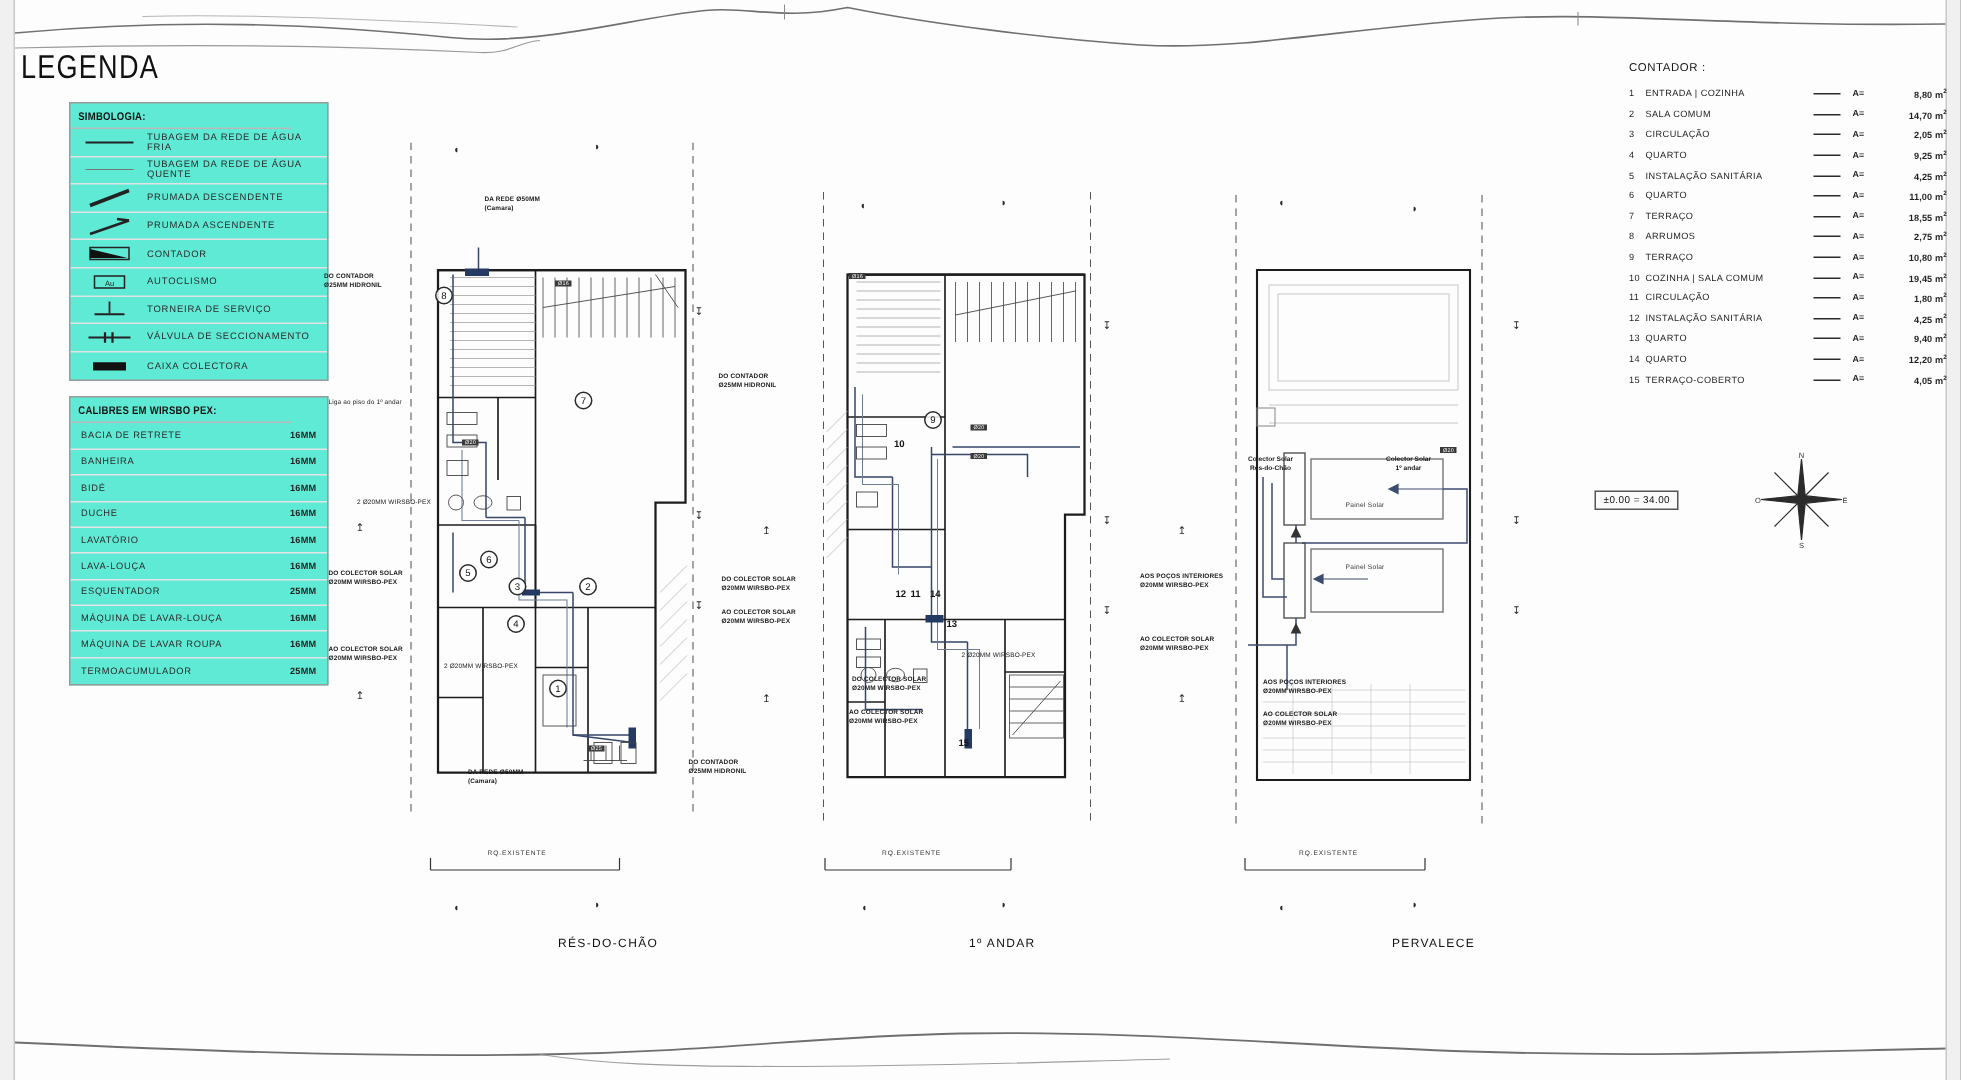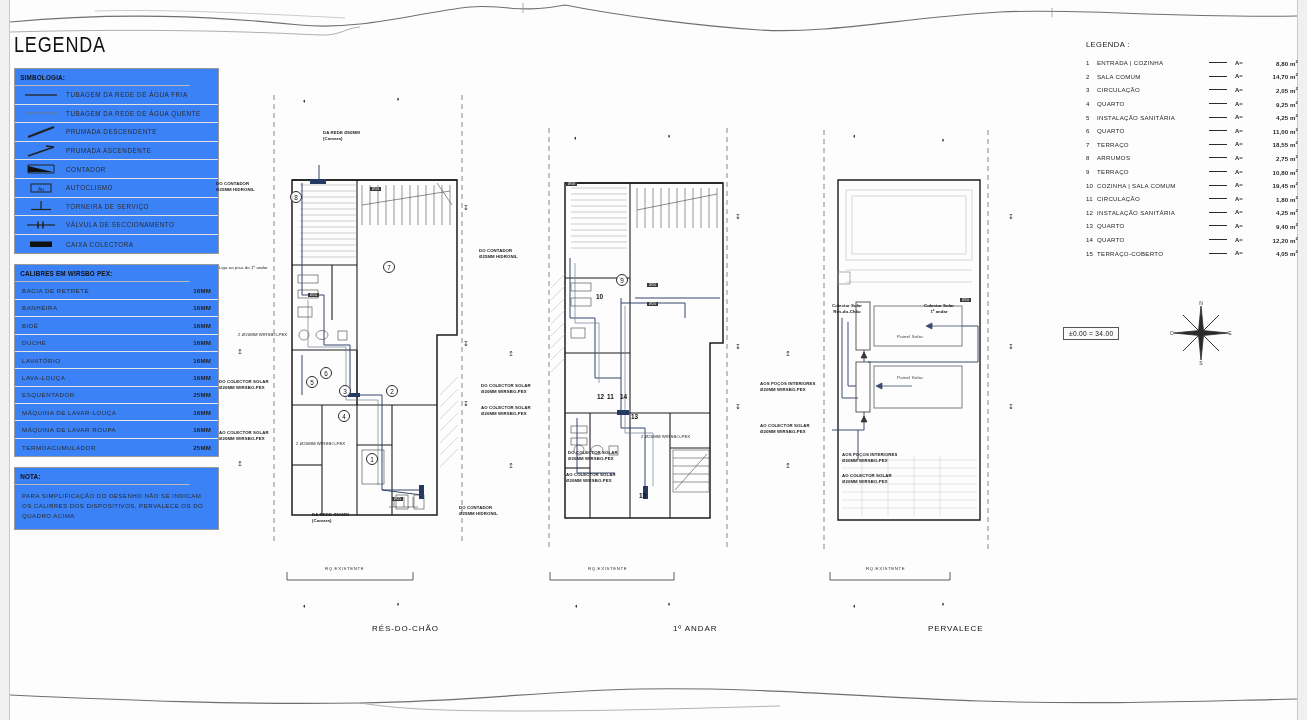--- a/index.html
+++ b/index.html
@@ -28,22 +28,23 @@
 
   
   #legend-left { position: absolute; left: 14px; top: 32px; width: 205px; }
   #legend-title {
     font-size: 22px; letter-spacing: 1px; color: #111;
     font-family: "Liberation Sans", sans-serif;
     transform: scaleX(.82); transform-origin: left center;
     font-weight: 400;
   }
   .panel {
-    border: 1px solid #9a9a9a; background: #3b82f6;
+    border: 1px solid #9a9a9a; background: #5eead4;
     margin-top: 10px;
+    margin-left: 32px;
   }
   .panel-head {
     font-size: 7.4px; font-weight: bold; letter-spacing: .2px;
     padding: 4px 6px 3px 6px; color: #111;
     border-bottom: 1px solid #b9b9b9;
     transform: scaleX(.86); transform-origin: left center;
   }
   .sym-row {
     display: flex; align-items: center; height: 18.6px;
     border-bottom: 1px solid #e2e2e2; padding: 0 5px;
@@ -282,30 +283,24 @@
       <div class="cal-row">
         <div class="cal-name">MÁQUINA DE LAVAR ROUPA</div>
         <div class="cal-val">16MM</div>
       </div>
       <div class="cal-row">
         <div class="cal-name">TERMOACUMULADOR</div>
         <div class="cal-val">25MM</div>
       </div>
     </div>
 
-    <div class="panel" id="note-panel">
-      <div class="panel-head">NOTA:</div>
-      <div class="note-body">PARA SIMPLIFICAÇÃO DO DESENHO NÃO SE
-INDICAM OS CALIBRES DOS DISPOSITIVOS,
-PERVALECE OS DO QUADRO ACIMA</div>
-    </div>
   </div>
 
   <div id="legend-right">
-    <div class="lr-title">LEGENDA :</div>
+    <div class="lr-title">CONTADOR :</div>
 
     <div class="lr-row">
       <span class="lr-num">1</span>
       <span class="lr-name">ENTRADA | COZINHA</span>
       <span class="lr-dash">
           <i></i>
         </span>
       <span class="lr-aeq">A=</span>
       <span class="lr-area"><b>8,80</b> <span>m</span><sup>2</sup></span>
     </div>
@@ -743,21 +738,21 @@
   <div class="tagbox" style="left:566px; top:182px;">Ø16</div>
 
   <div class="dimline" style="left:548px; top:572px; width:128px;">
     <svg width="128" height="14" viewBox="0 0 128 14">
       <line x1="2" y1="8" x2="2" y2="0" stroke="#333" stroke-width="0.8"></line>
       <line x1="126" y1="8" x2="126" y2="0" stroke="#333" stroke-width="0.8"></line>
       <line x1="2" y1="8" x2="126" y2="8" stroke="#333" stroke-width="0.8"></line>
     </svg>
   </div>
   <div class="dim-text" style="left:588px; top:566px;">RQ.EXISTENTE</div>
-  <div class="plan-caption" style="left:673px; top:624px;">1º ANDAR</div>
+  <div class="plan-caption" style="left:646px; top:624px;">1º ANDAR</div>
 
   <div class="secmark" style="left:573px; top:134px;">◖</div>
   <div class="secmark" style="left:667px; top:132px;">◗</div>
   <div class="secmark" style="left:574px; top:602px;">◖</div>
   <div class="secmark" style="left:667px; top:600px;">◗</div>
   <div class="secmark" style="left:735px; top:213px;">↧</div>
   <div class="secmark" style="left:735px; top:343px;">↧</div>
   <div class="secmark" style="left:735px; top:403px;">↧</div>
   <div class="secmark" style="left:508px; top:350px;">↥</div>
   <div class="secmark" style="left:508px; top:462px;">↥</div>

